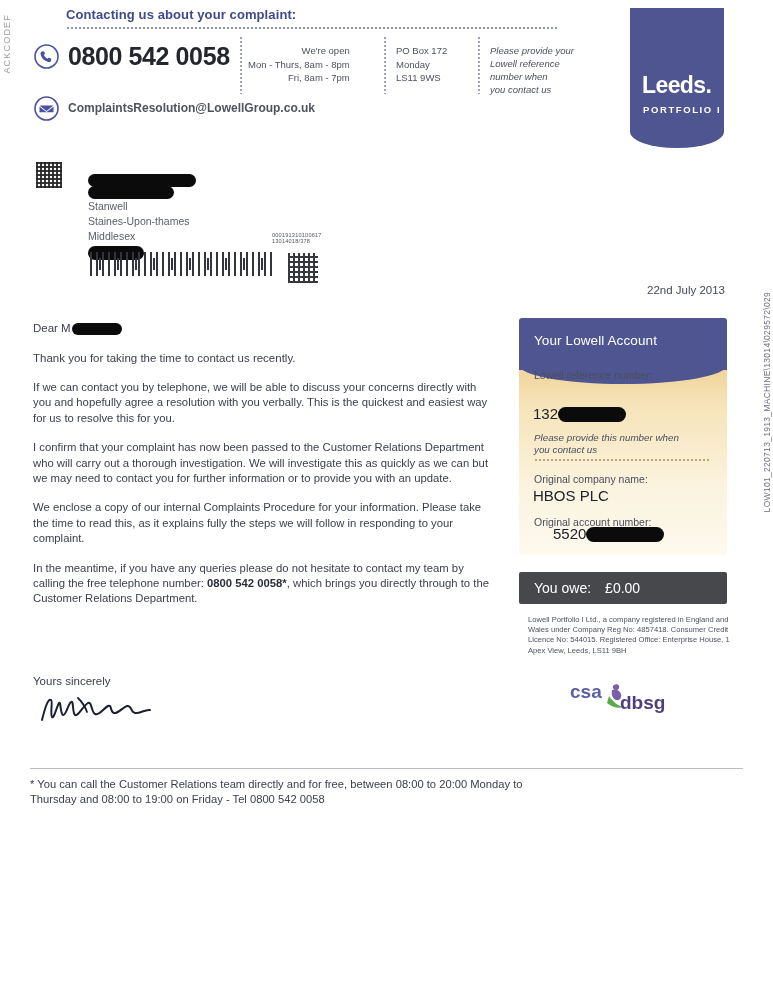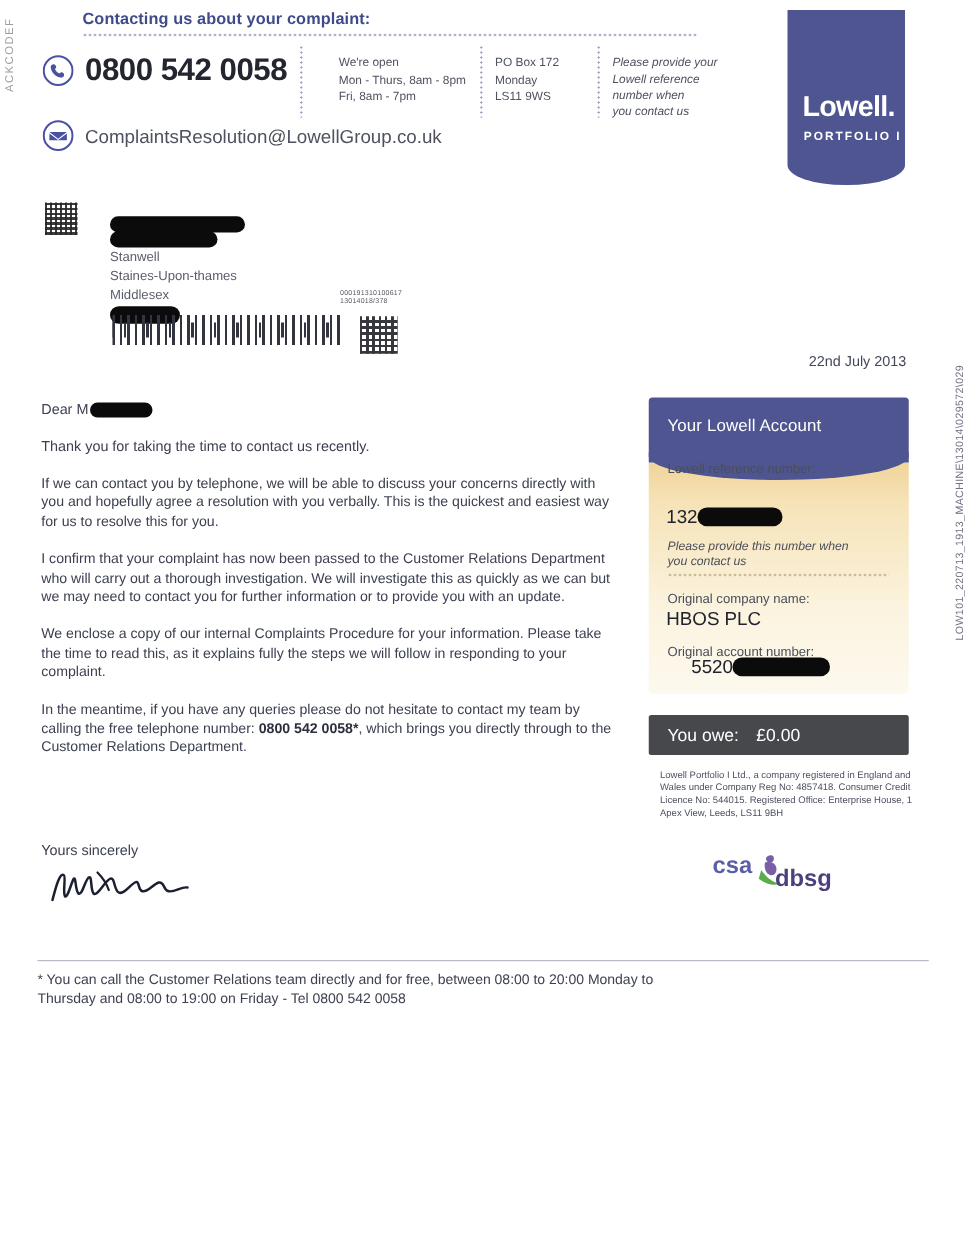--- a/index.html
+++ b/index.html
@@ -45,24 +45,24 @@
     background-size:2px 4px;background-repeat:repeat-y;
   }
   .icon-circle{
     width:25px;height:25px;border-radius:50%;
     display:flex;align-items:center;justify-content:center;
   }
   .phone-num{
     left:68px;top:42px;font-size:25px;font-weight:bold;color:#23262f;
     letter-spacing:-.4px;
   }
-  .hrs{left:271px;top:44px;font-size:9.5px;line-height:13.5px;color:#4e525e;}
+  .hrs{left:248px;top:44px;font-size:9.5px;line-height:13.5px;color:#4e525e;text-align:right;}
   .po{left:396px;top:44px;font-size:9.5px;line-height:13.5px;color:#4e525e;}
   .note{left:490px;top:44px;font-size:9.5px;line-height:13px;color:#4e525e;font-style:italic;}
-  .email{left:68px;top:101px;font-size:15px;color:#4e525e;}
+  .email{left:68px;top:101px;font-size:12px;color:#4e525e;font-weight:bold;}
 
   
   .logo-box{
     left:630px;top:8px;width:94px;height:140px;
     background:#4e5591;
     border-radius:0 0 46px 46px/0 0 16px 16px;
     box-shadow:0 0 0 0 rgba(0,0,0,0);
   }
   .logo-word{
     position:absolute;left:12px;top:64px;color:#fff;
@@ -213,21 +213,21 @@
   <div class="abs icon-circle" style="left:34px;top:96px;">
     <svg width="25" height="25" viewBox="0 0 25 25">
       <circle cx="12.5" cy="12.5" r="11.5" fill="none" stroke="#4a51a0" stroke-width="1.6"></circle>
       <path d="M5.5 9.5h14l-7 5.5-7-5.5z" fill="#4a51a0"></path>
       <path d="M5.5 10.8v5.4h14v-5.4l-7 5.2-7-5.2z" fill="#4a51a0"></path>
     </svg>
   </div>
   <div class="abs email">ComplaintsResolution@LowellGroup.co.uk</div>
 
   <div class="abs logo-box">
-    <div class="logo-word">Lowell.</div>
+    <div class="logo-word">Leeds.</div>
     <div class="logo-sub">PORTFOLIO I</div>
   </div>
 
   <div class="abs dm-code"></div>
 
   <div class="abs addr">
     <div>
       <span class="redact" style="width:108px;height:13px;"></span>
     </div>
     <div style="margin-top:-3px;">

